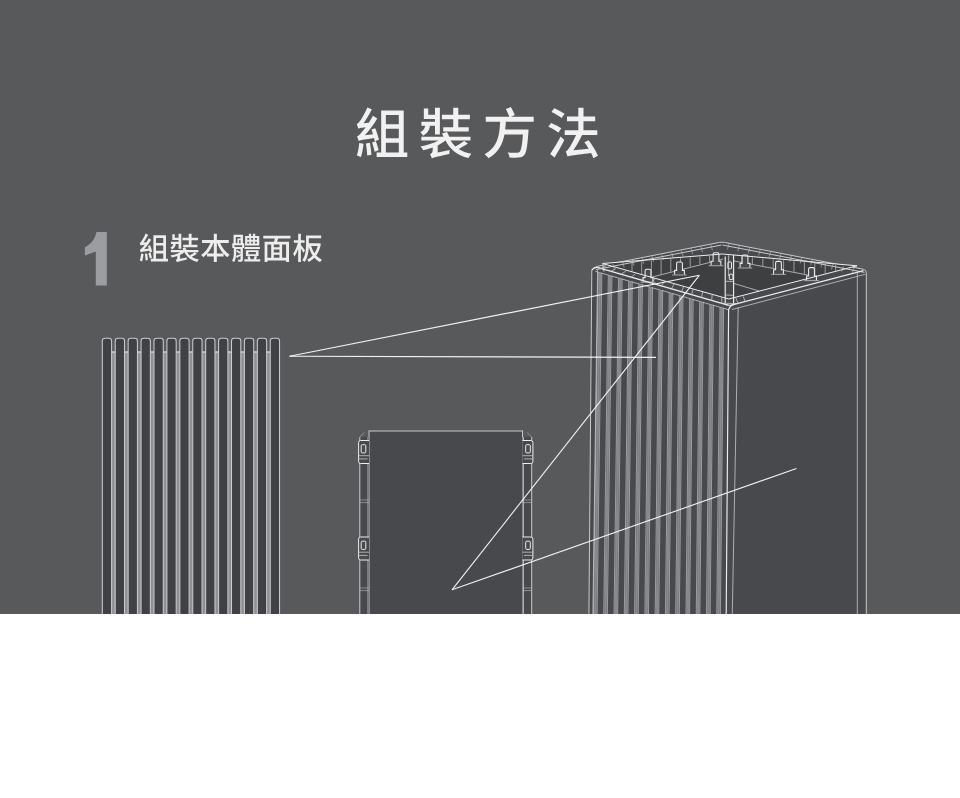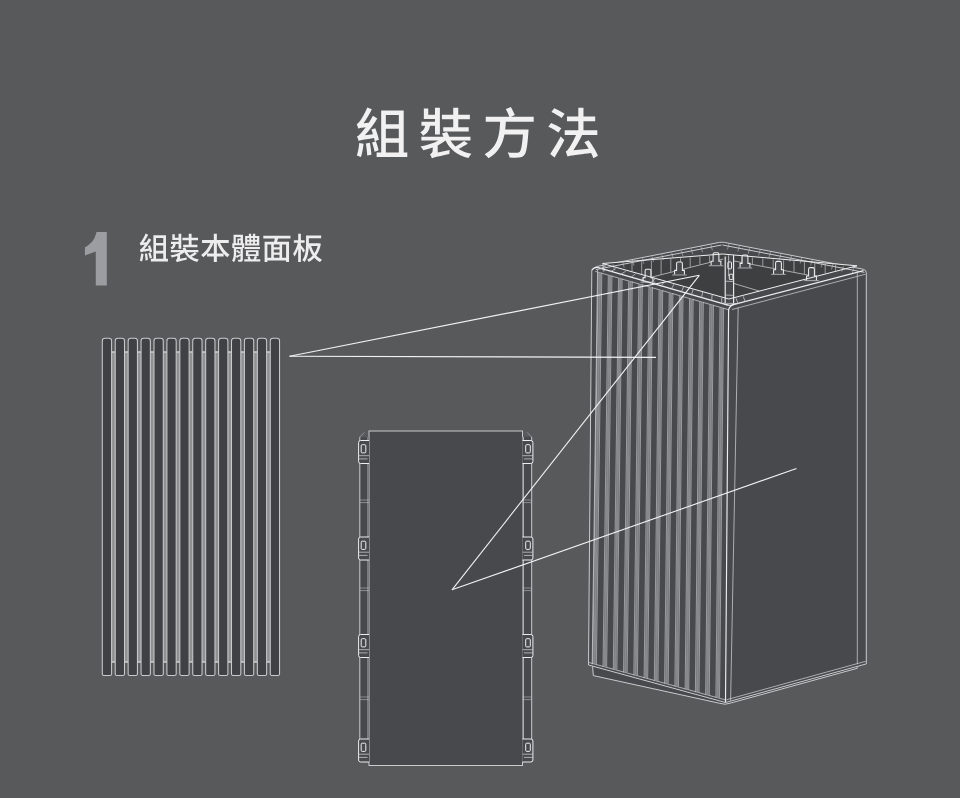--- a/index.html
+++ b/index.html
@@ -1,16 +1,16 @@
 <!DOCTYPE html>
 <html style="--bg: #58595b; --soft: #c9cacc; --bright: #eeeeef; --callout: #f2f2f3; --panel: #48494c; --slat: #404144; --opening: #3e3f41; --groove: #87898c; --strip: #8f9092; --titlecol: #f1f1f2; --stepcol: #ededee; --numcol: #9c9da0;"><head>
 <meta charset="utf-8">
 <style>
   html,body{margin:0;padding:0;}
-  .stage{position:relative;width:960px;height:798px;background:var(--bg,#58595b);overflow:hidden;
+  .stage{position:relative;width:960px;height:614px;background:var(--bg,#58595b);overflow:hidden;
          font-family:"Liberation Sans","DejaVu Sans",sans-serif;}
   svg.scene{position:absolute;left:0;top:0;}
   .ln    {stroke:var(--soft,#c9cacc);stroke-width:1;fill:none;}
   .lnf   {stroke:var(--soft,#c9cacc);stroke-width:0.85;fill:none;opacity:0.92;}
   .lni   {stroke:var(--bright,#eeeeef);stroke-width:1;fill:none;}
   .lnb   {stroke:var(--bright,#eeeeef);stroke-width:1.15;fill:none;}
   .silh  {stroke:var(--bright,#eeeeef);stroke-width:1.15;}
   .face  {fill:var(--panel,#48494c);stroke:var(--soft,#c9cacc);stroke-width:1;}
   .slat  {fill:var(--slat,#404144);stroke:var(--soft,#c9cacc);stroke-width:1.05;}
   .strip {fill:var(--strip,#98999b);}

